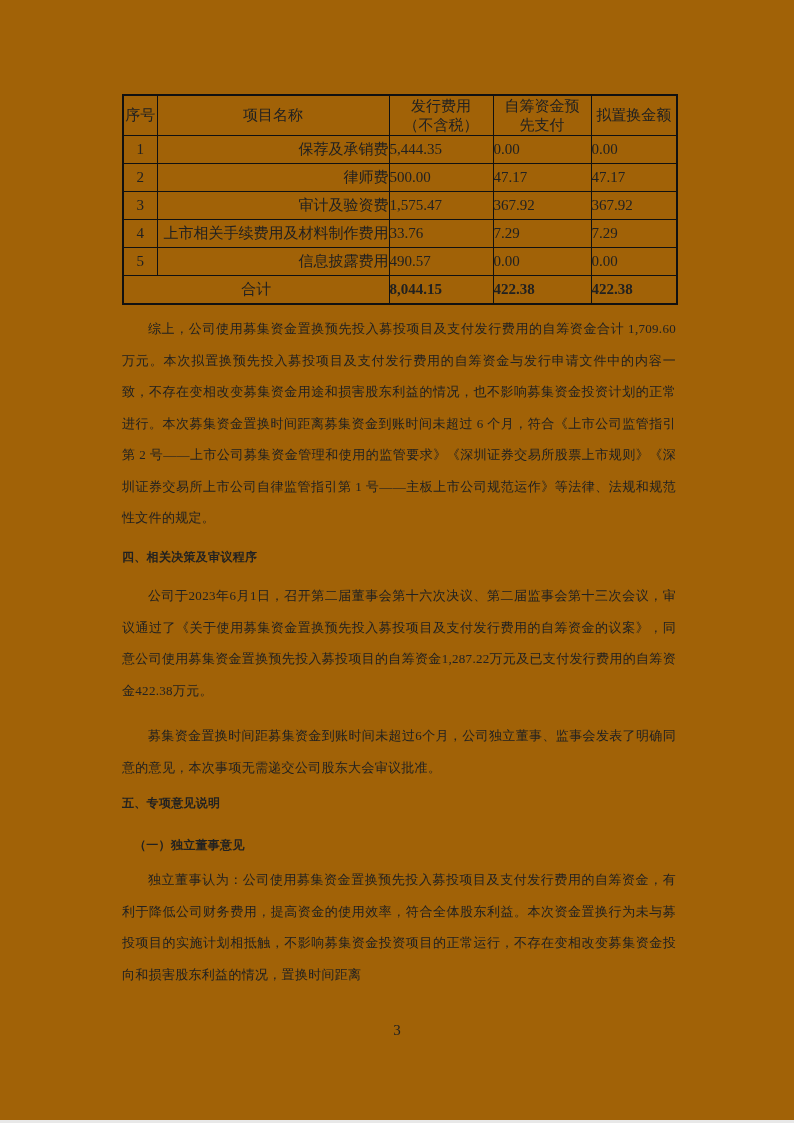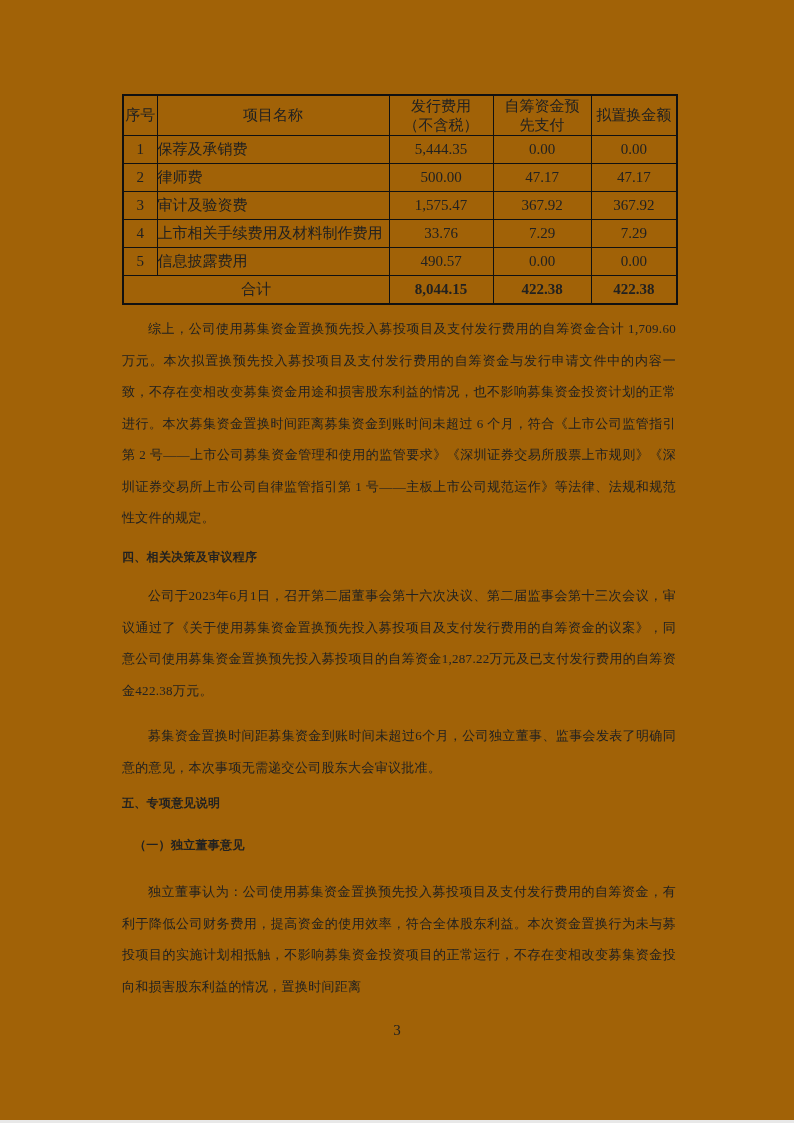--- a/index.html
+++ b/index.html
@@ -36,22 +36,22 @@
     font-weight: normal;
   }
   table.expense thead th {
     height: 39px;
     text-align: center;
     line-height: 19px;
     white-space: pre-line;
   }
   table.expense tbody td { height: 27px; }
   td.cell-no { text-align: center; }
-  td.cell-item { text-align: left; padding-left: 6px; margin-top: 8px; }
-  td.cell-num { text-align: center; padding-right: 8px; }
+  td.cell-item { text-align: right; padding-left: 6px; margin-top: 8px; }
+  td.cell-num { text-align: left; padding-right: 8px; }
   tr.total-row td.cell-num { font-weight: bold; }
   td.cell-total-label { text-align: center; }
 
   
   .para {
     font-size: 13px;
     line-height: 31.5px;
     text-align: justify;
     text-indent: 2em;
     letter-spacing: 0.3px;
@@ -62,21 +62,21 @@
     line-height: 31.5px;
     font-weight: bold;
     letter-spacing: 0.3px;
     margin: 0;
   }
   .p-summary  { margin-bottom: 8px; }
   .h-section4 { margin-bottom: 7px; }
   .p-board    { margin-bottom: 14px; }
   .p-approval { margin-bottom: 5px; }
   .h-section5 { margin-bottom: 10px; }
-  .h-sub      { margin-bottom: 15px; text-indent: 1em; }
+  .h-sub      { margin-bottom: 3px; text-indent: 1em; }
   .p-opinion  { margin-bottom: 0; }
 
   .page-number {
     position: absolute;
     left: 0;
     right: 0;
     top: 1022px;
     text-align: center;
     font-size: 15px;
     color: #212121;

